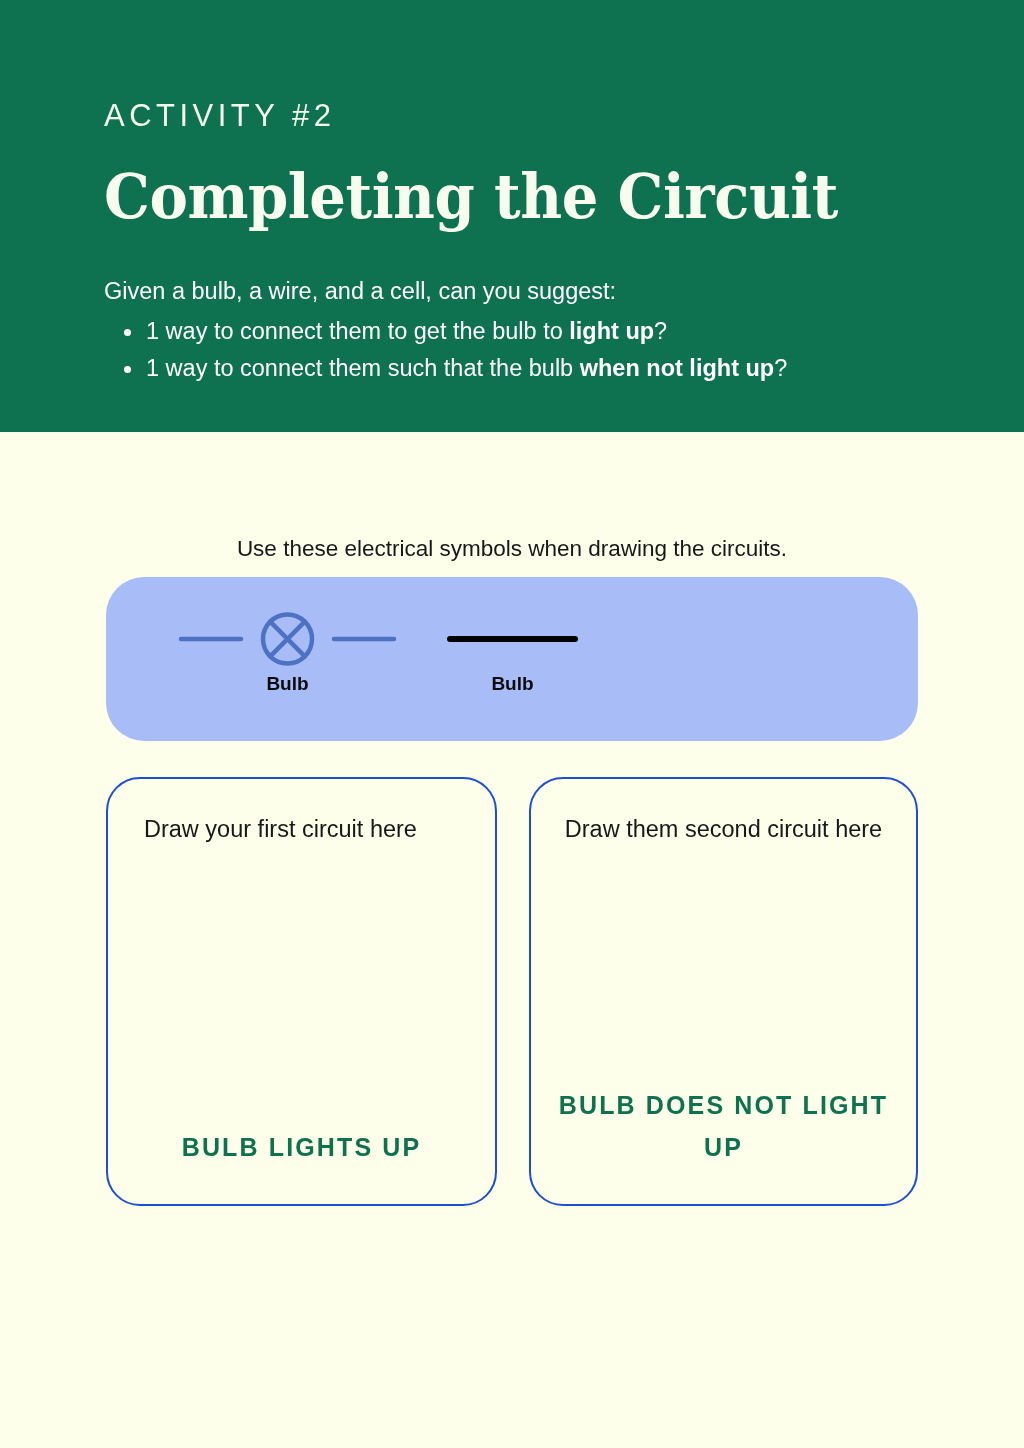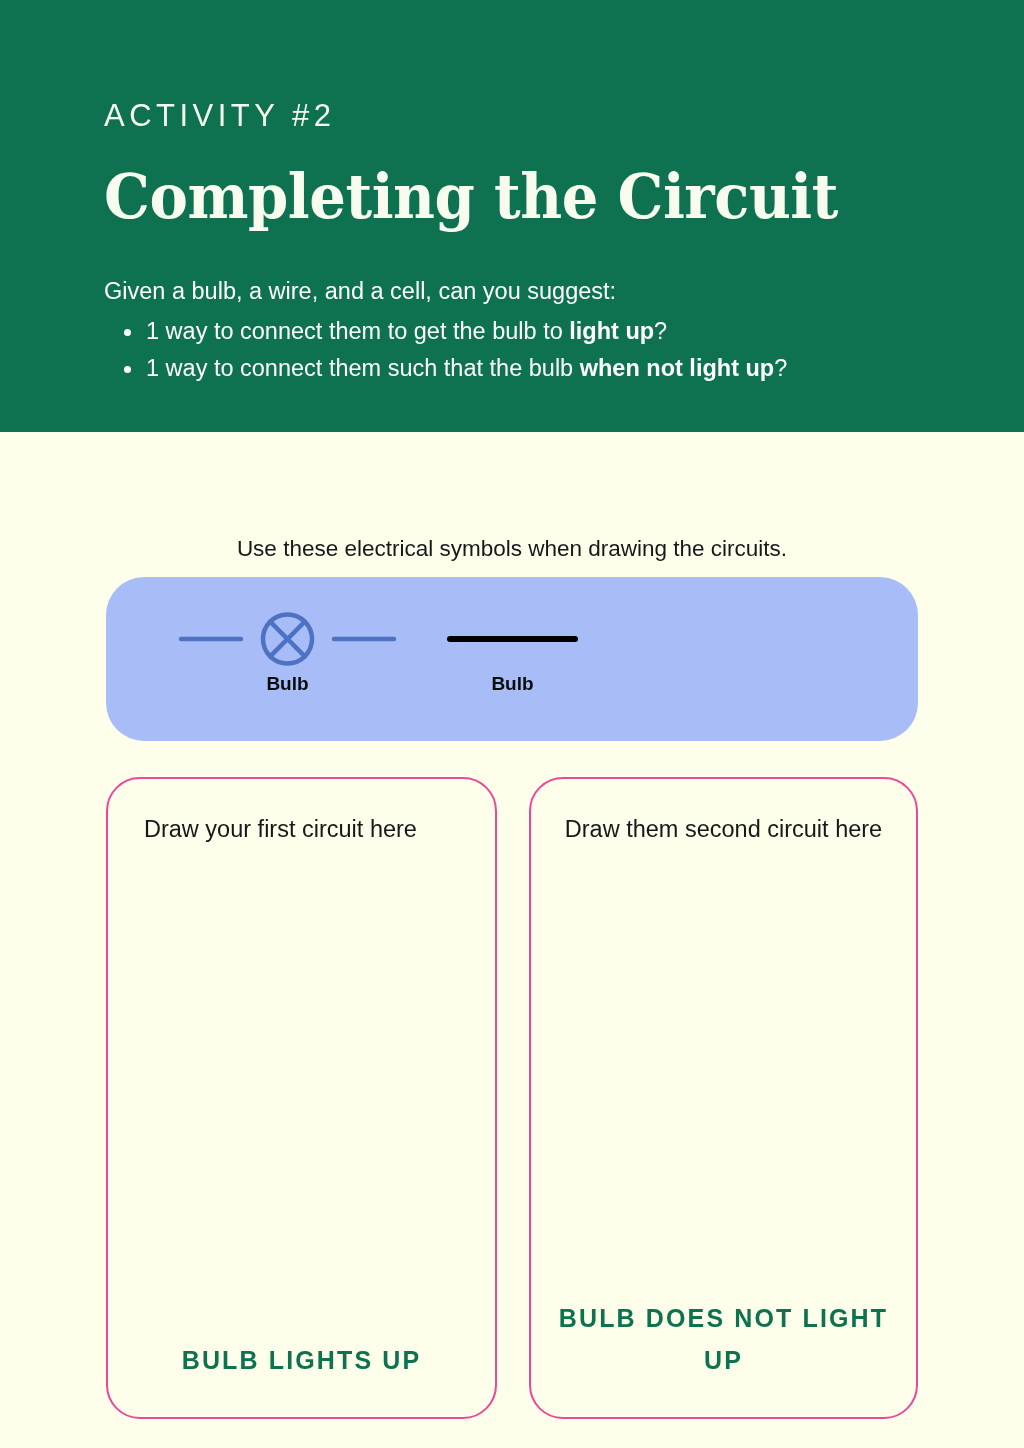--- a/index.html
+++ b/index.html
@@ -124,22 +124,22 @@
     left: 0;
     top: 0;
     width: 225px;
     height: 96px;
   }
 
   
   .answer-box {
     position: absolute;
     top: 777px;
-    height: 642px;
-    border: 2px solid #ec4899;
+    height: 429px;
+    border: 2px solid #1d4ed8;
     border-radius: 34px;
     box-sizing: border-box;
   }
   .answer-box.left  { left: 106px; width: 391px; }
   .answer-box.right { left: 529px; width: 389px; }
 
   .box-prompt {
     position: absolute;
     left: 24px;
     right: 24px;

